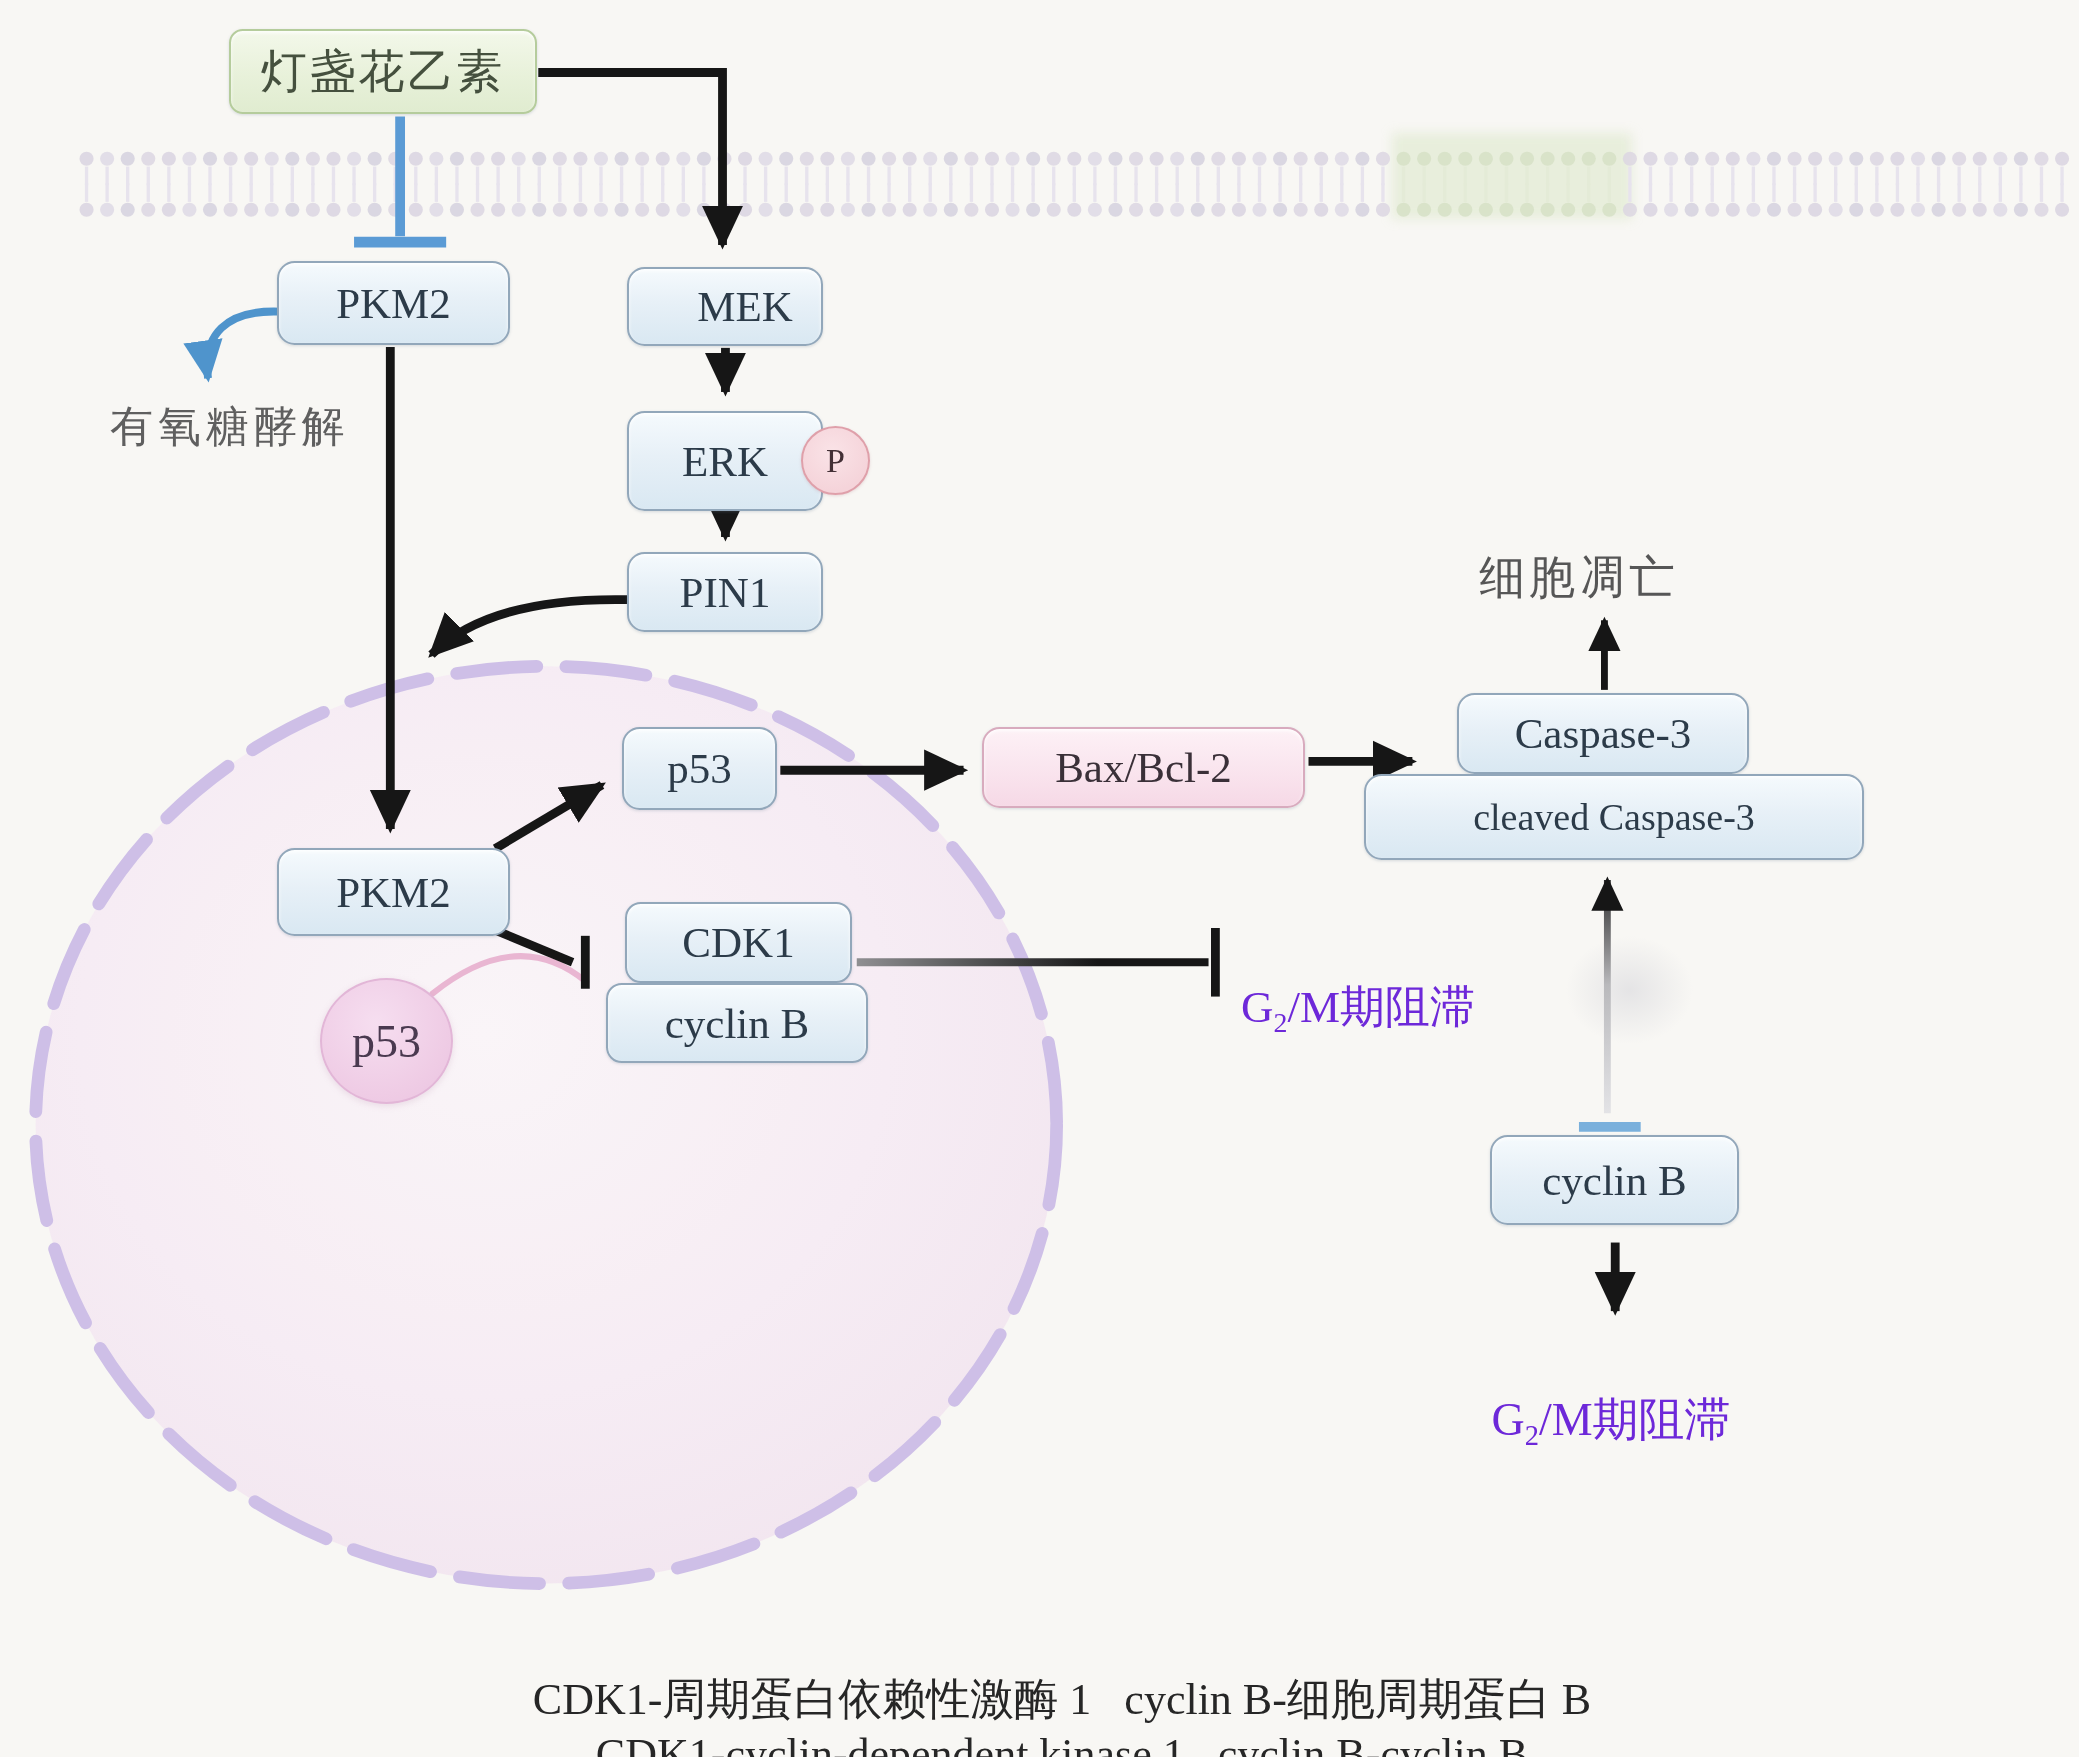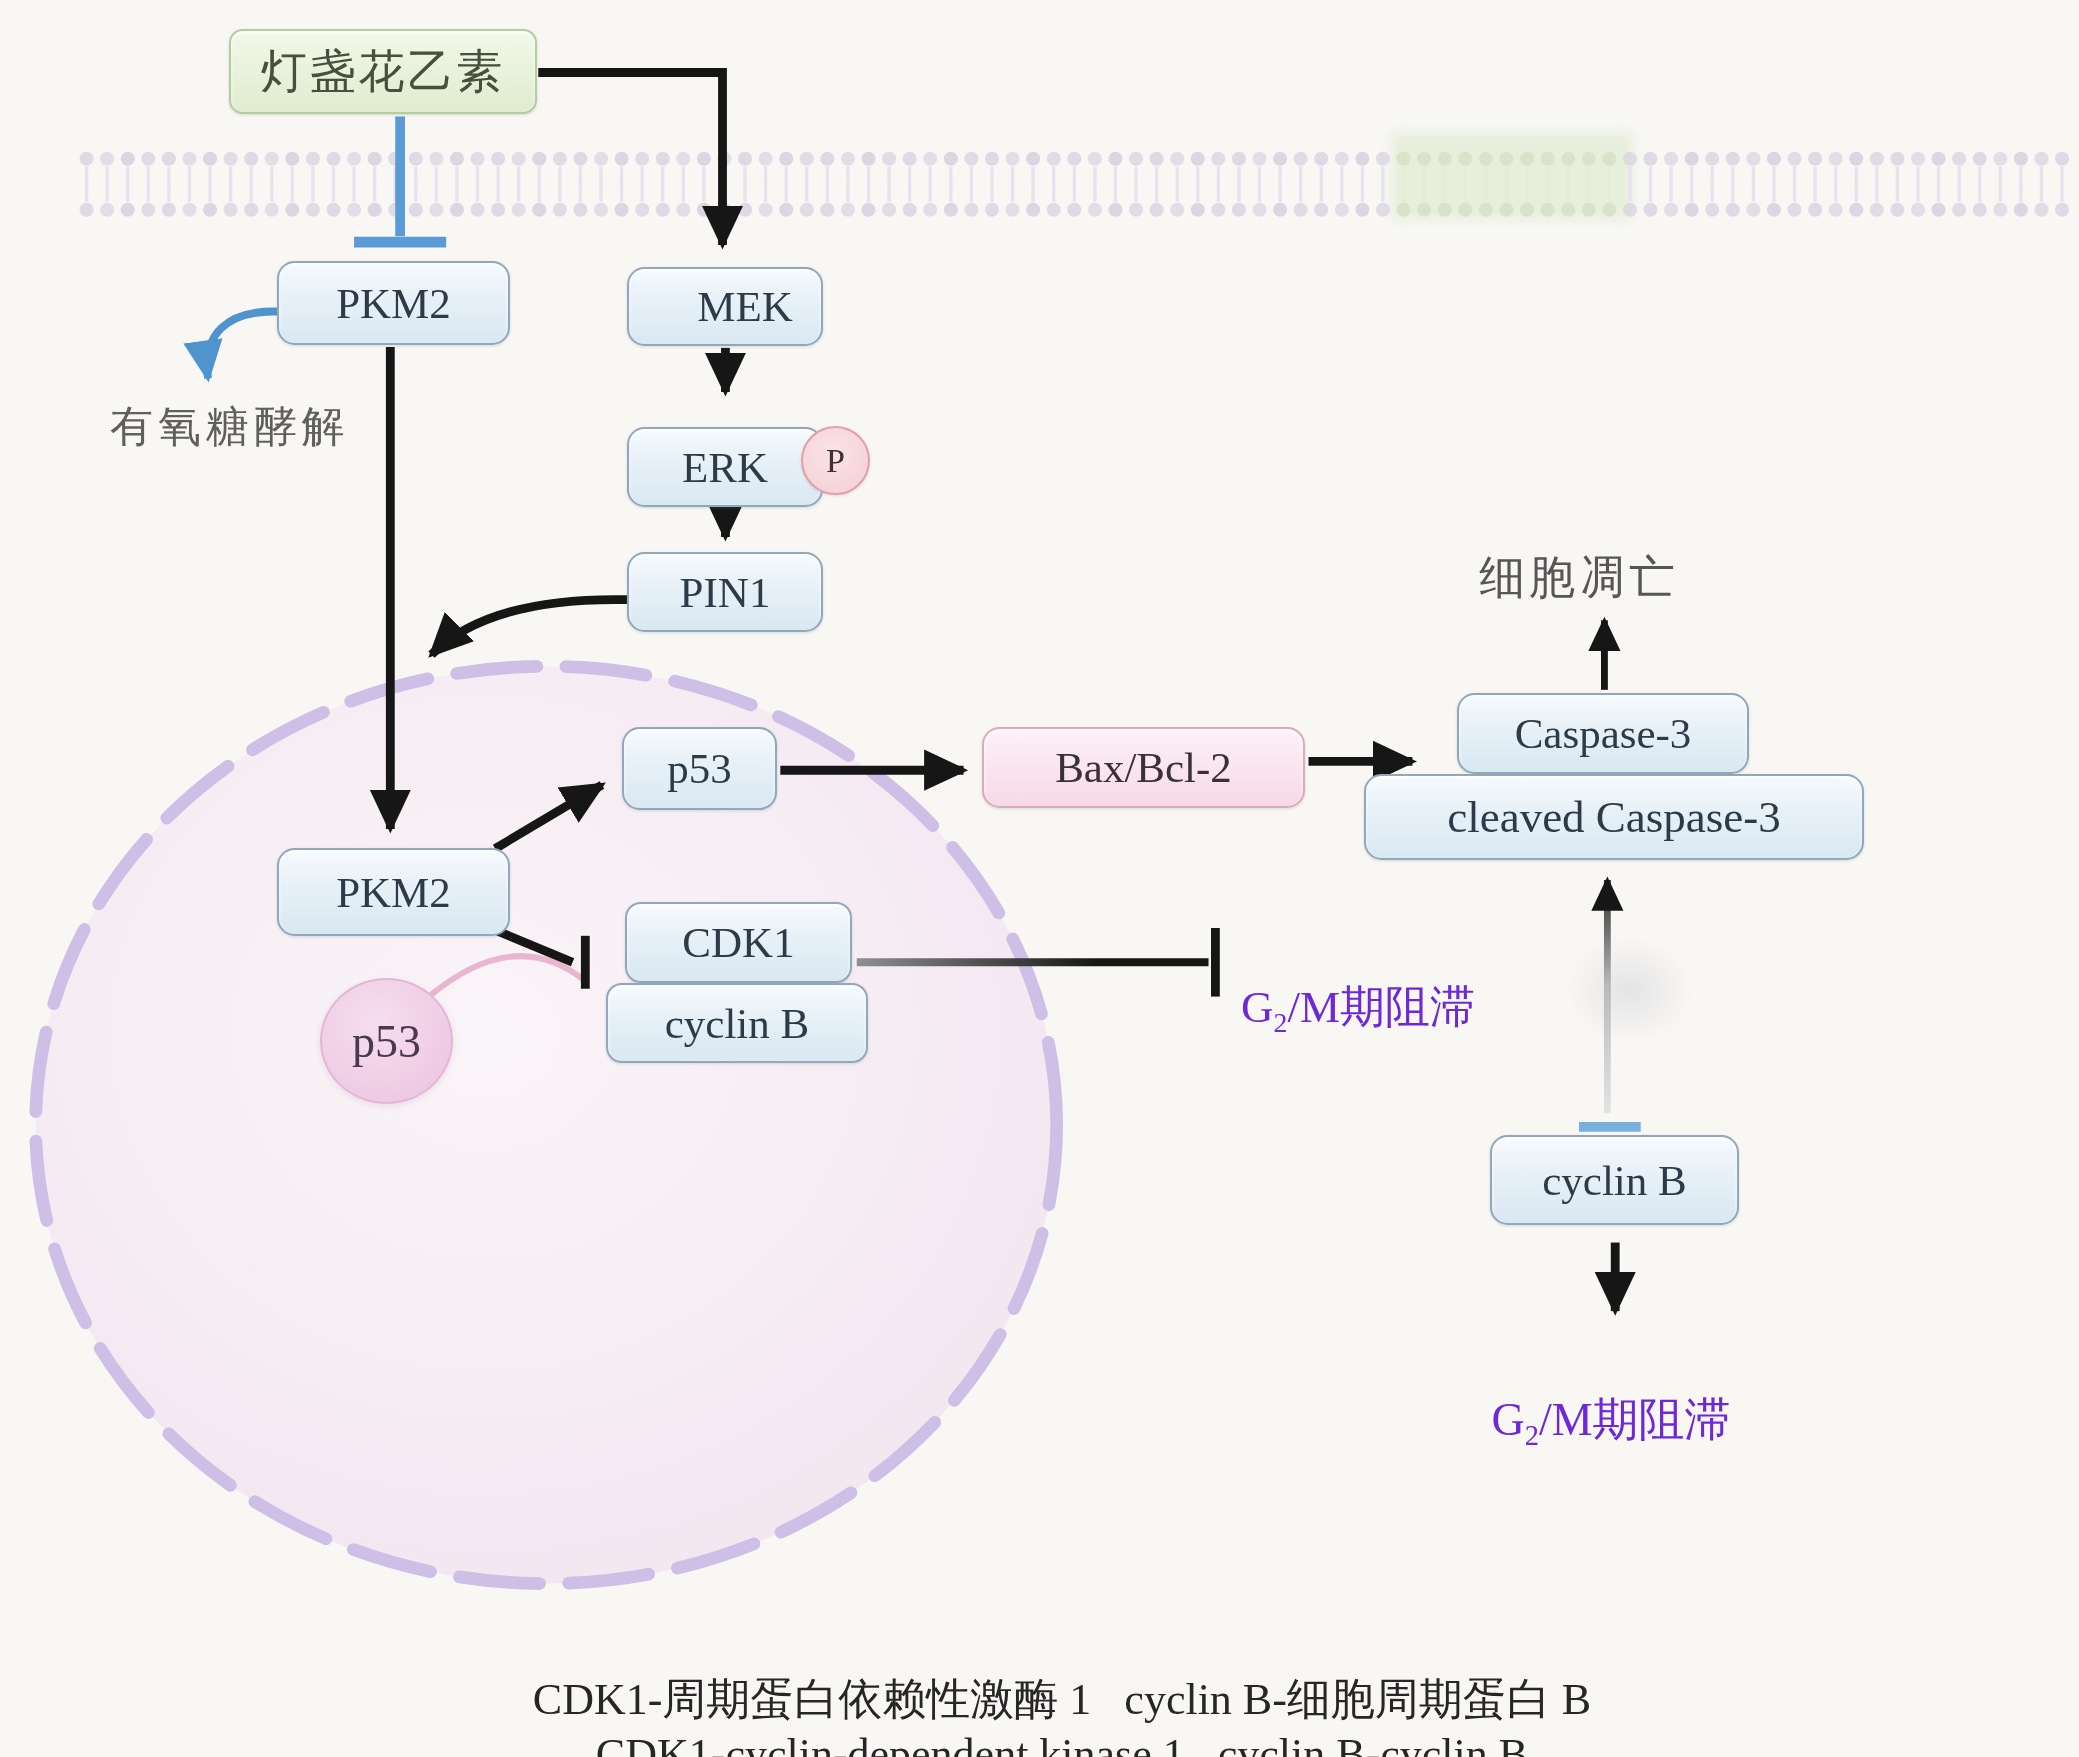--- a/index.html
+++ b/index.html
@@ -524,21 +524,21 @@
   </div>
 
   <div class="cjk-label" style="left:110px;top:398px;font-size:43px;letter-spacing:4.9px;text-align:center;">
     <span>有氧糖酵解</span>
   </div>
 
   <div class="node" style="left:627px;top:267px;width:196px;height:79px;padding-left:40px;">
     <span>MEK</span>
   </div>
 
-  <div class="node" style="left:627px;top:427px;width:196px;height:80px;">
+  <div class="node" style="left:627px;top:411px;width:196px;height:100px;">
     <span>ERK</span>
   </div>
 
   <div class="ball ball--phospho" style="left:801px;top:426px;width:65px;height:65px;">
     <span>P</span>
   </div>
 
   <div class="node" style="left:627px;top:552px;width:196px;height:80px;">
     <span>PIN1</span>
   </div>
@@ -564,21 +564,21 @@
   </div>
 
   <div class="node node--pink" style="left:982px;top:727px;width:323px;height:81px;">
     <span>Bax/Bcl-2</span>
   </div>
 
   <div class="node" style="left:1457px;top:693px;width:292px;height:81px;">
     <span>Caspase-3</span>
   </div>
 
-  <div class="node" style="left:1364px;top:774px;width:500px;height:86px;font-size:45px;">
+  <div class="node" style="left:1364px;top:774px;width:500px;height:86px;font-size:38px;">
     <span>cleaved Caspase-3</span>
   </div>
 
   <div class="cjk-label" style="left:1432px;top:547px;width:294px;text-align:center;font-size:46px;letter-spacing:3.9px;color:#565656;">
     <span>细胞凋亡</span>
   </div>
 
   <div class="node" style="left:1490px;top:1135px;width:249px;height:90px;">
     <span>cyclin B</span>
   </div>

